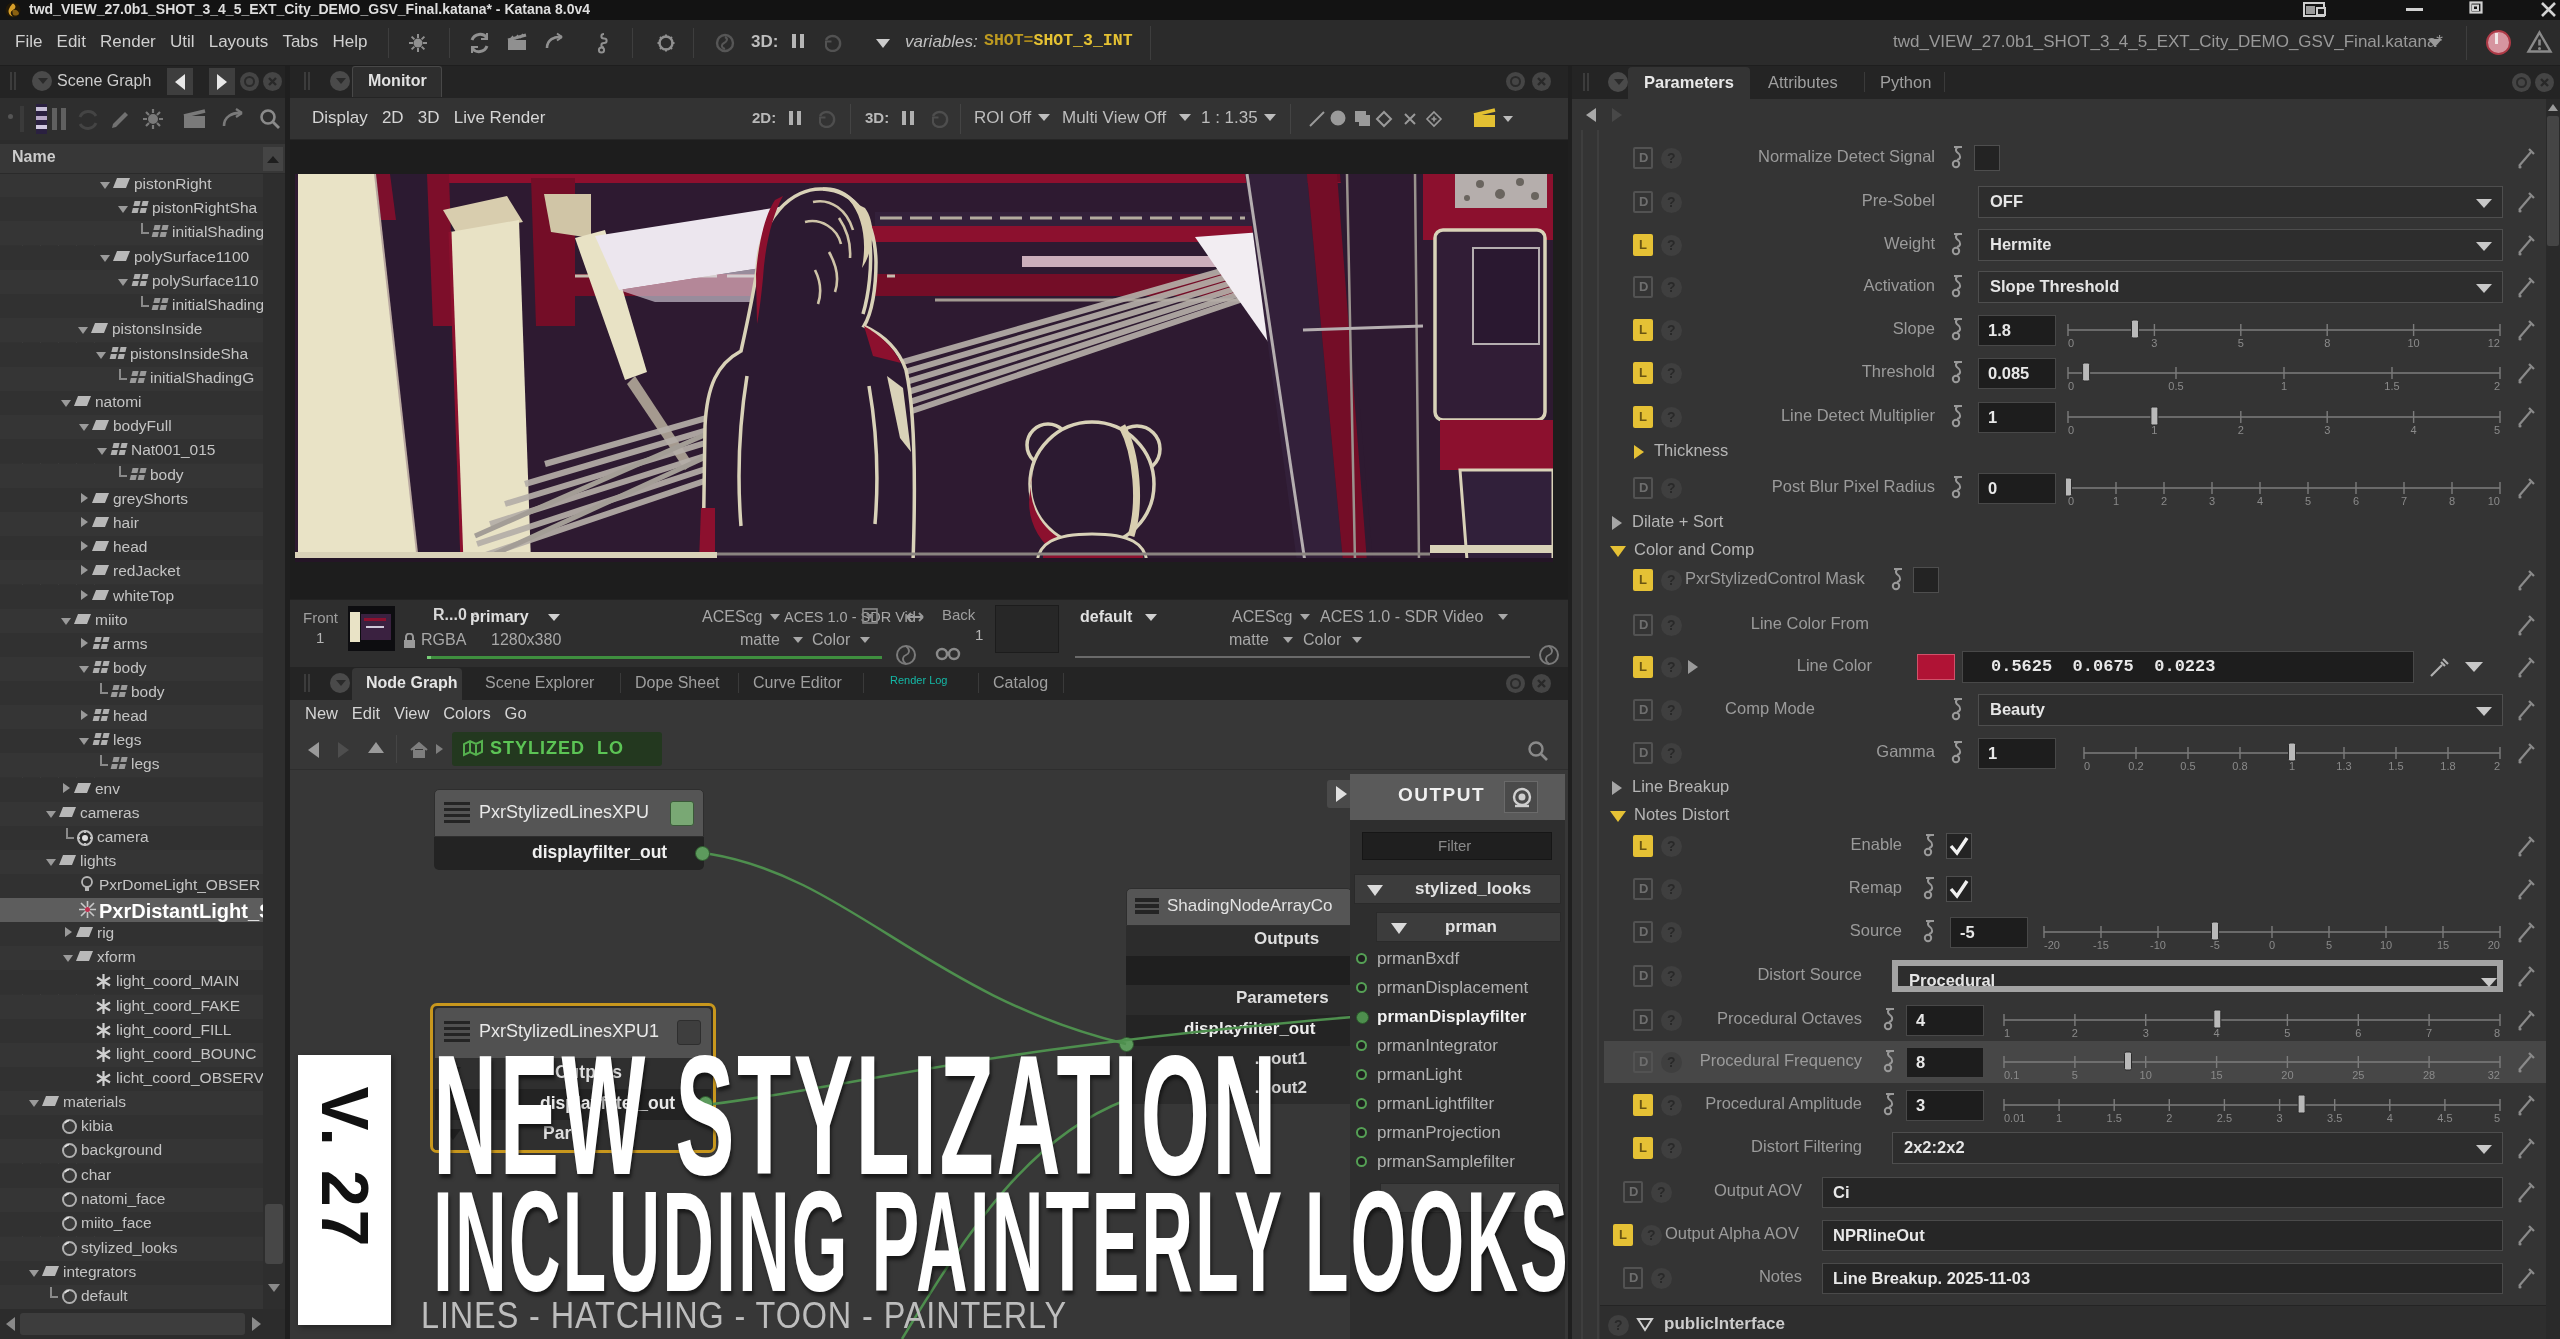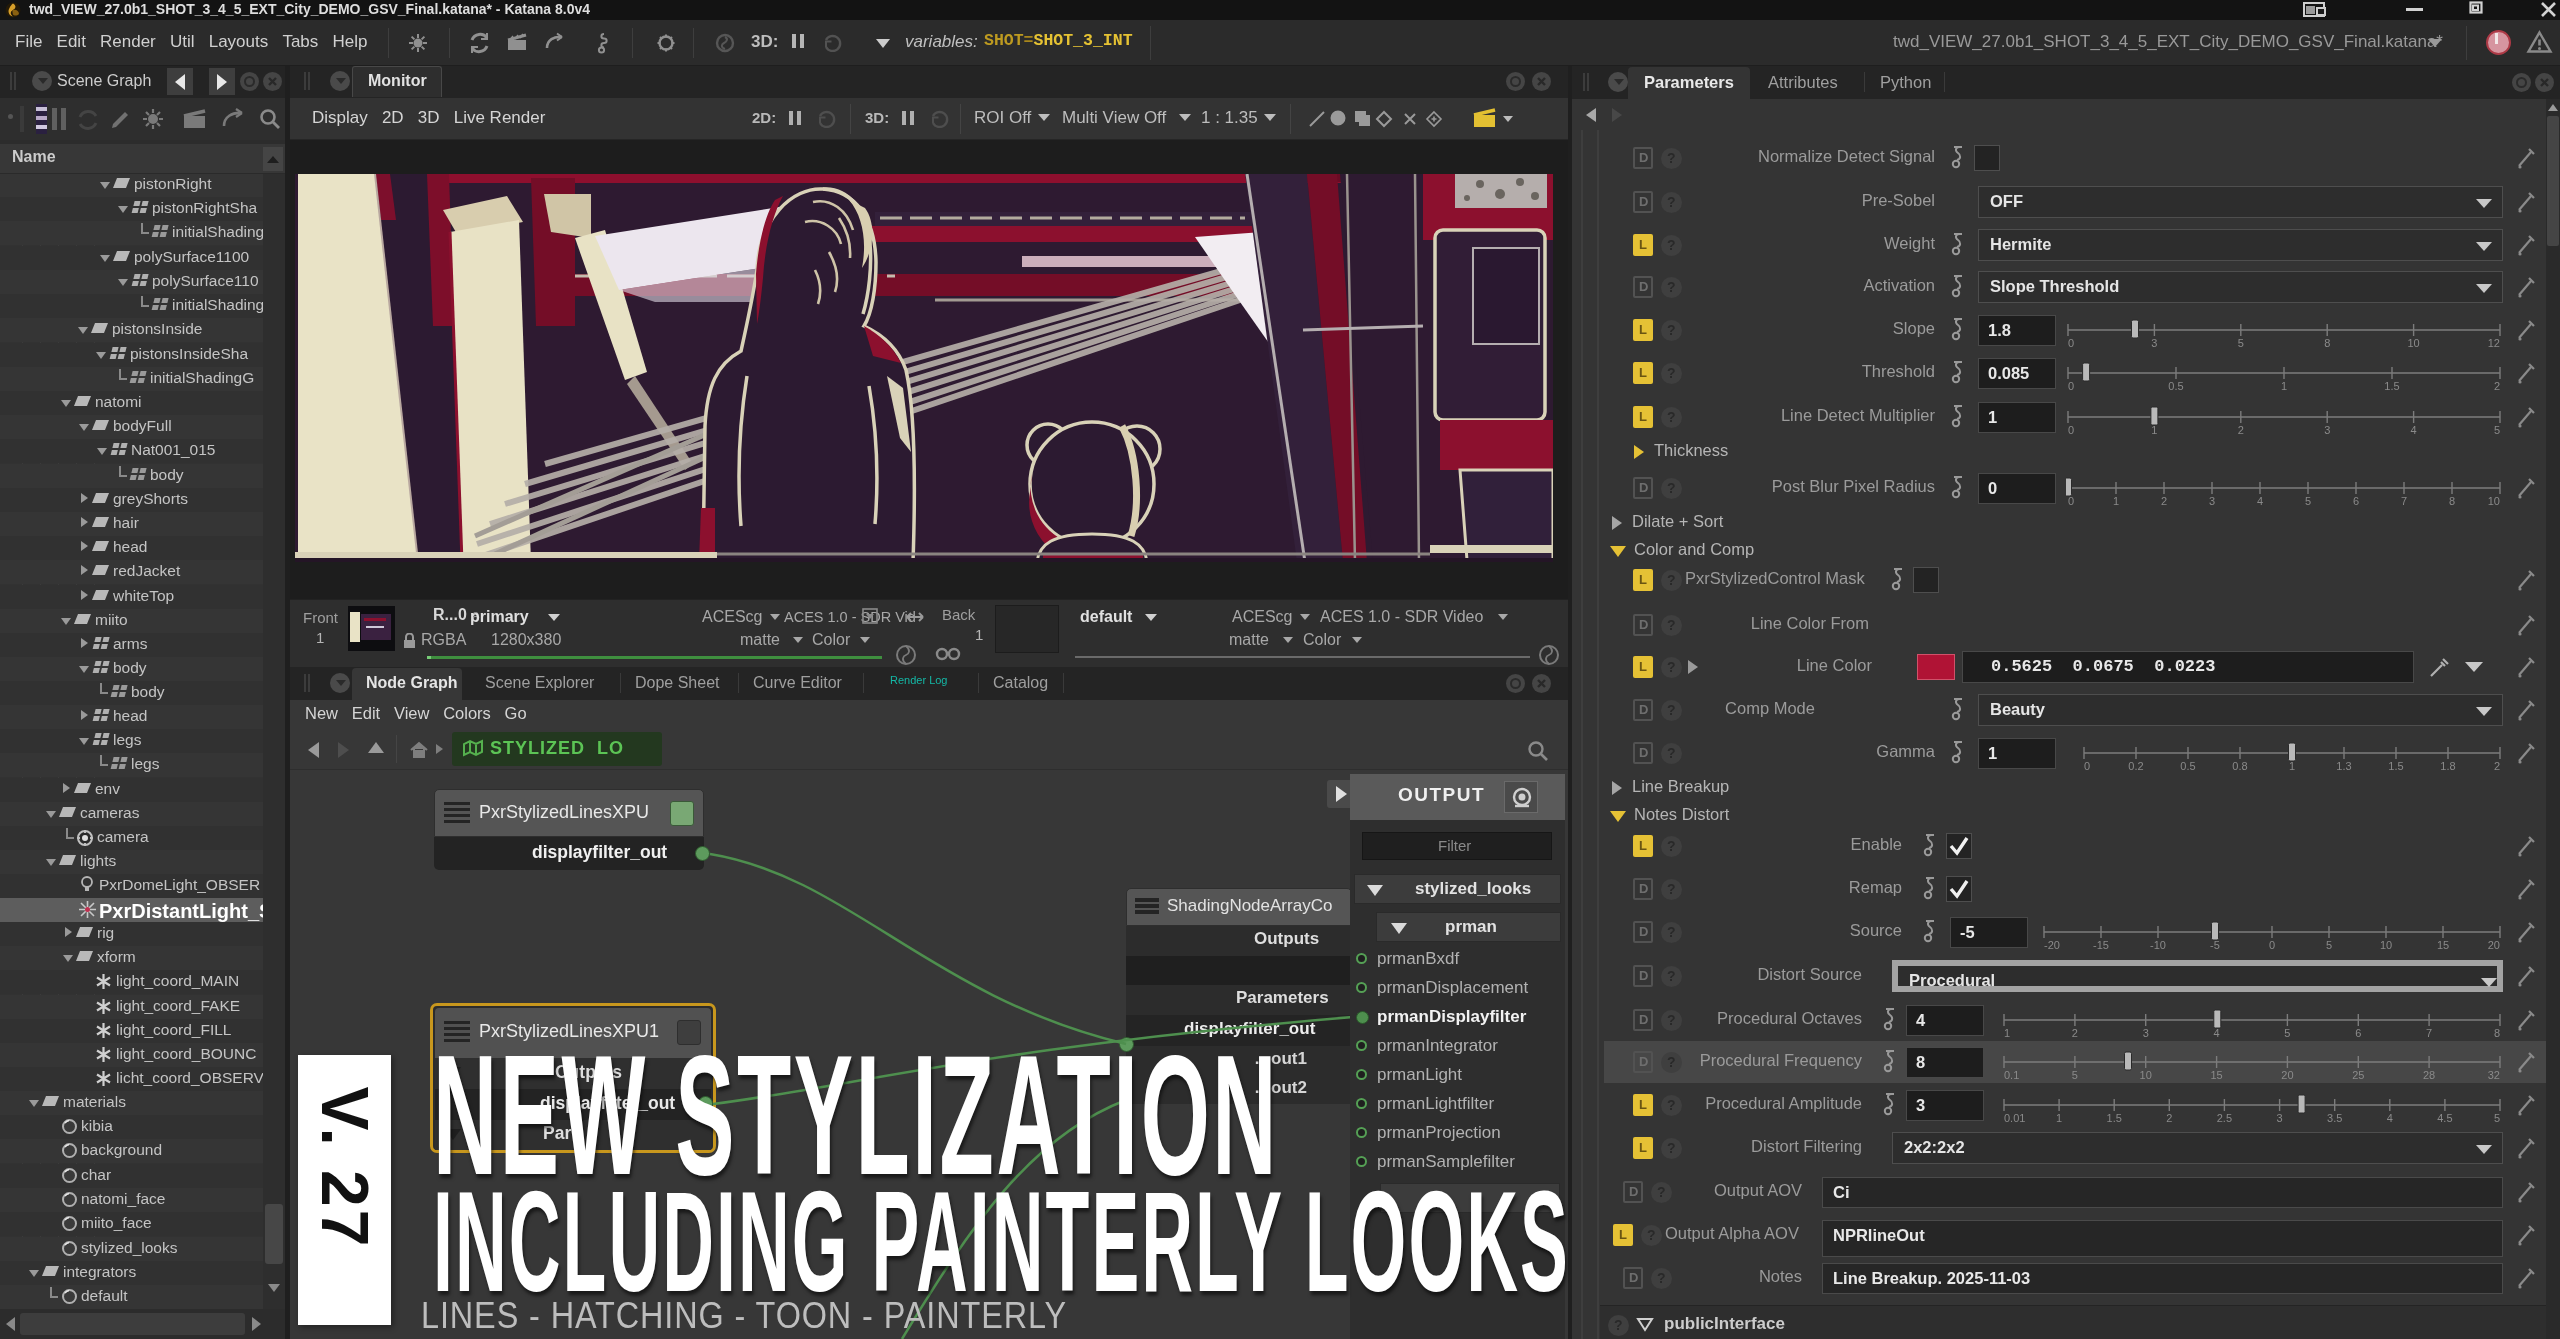--- a/index.html
+++ b/index.html
@@ -1507,21 +1507,21 @@
       <path d="M14 3 l5 5" stroke="#8a8a8a" stroke-width="2.2"></path>
       <circle cx="5" cy="21" r="1.6" fill="#8a8a8a"></circle>
     </svg>
     <div class="abs" style="left:41px;top:1158px;width:20px;height:22px;background:#e5c135;border-radius:2px">
       <div class="txt" style="left:6px;top:3px;font-size:13px;font-weight:bold;color:#6a5512">L</div>
     </div>
     <div class="abs" style="left:69px;top:1159px;width:21px;height:21px;border-radius:50%;background:#3f3f3f">
       <div class="txt" style="left:6px;top:2px;font-size:14px;font-weight:bold;color:#292929">?</div>
     </div>
     <div class="txt" style="left:93px;top:1158px;font-size:16.5px;color:#9b9b9b">Output Alpha AOV</div>
-    <div class="abs" style="left:250px;top:1154px;width:681px;height:37px;background:#262626;border:1px solid #4a4a4a">
+    <div class="abs" style="left:250px;top:1154px;width:681px;height:31px;background:#262626;border:1px solid #4a4a4a">
       <div class="txt" style="left:10px;top:5px;font-size:16.5px;font-weight:bold;color:#e8e8e8">NPRlineOut</div>
     </div>
     <svg class="abs" style="left:943px;top:1157px" width="22" height="24" viewBox="0 0 22 24">
       <path d="M4 20 L16 6" stroke="#8a8a8a" stroke-width="2.2"></path>
       <path d="M14 3 l5 5" stroke="#8a8a8a" stroke-width="2.2"></path>
       <circle cx="5" cy="21" r="1.6" fill="#8a8a8a"></circle>
     </svg>
     <div class="abs" style="left:51px;top:1201px;width:20px;height:22px;border:2px solid #525252;border-radius:2px">
       <div class="txt" style="left:4px;top:1px;font-size:13px;font-weight:bold;color:#6e6e6e">D</div>
     </div>

